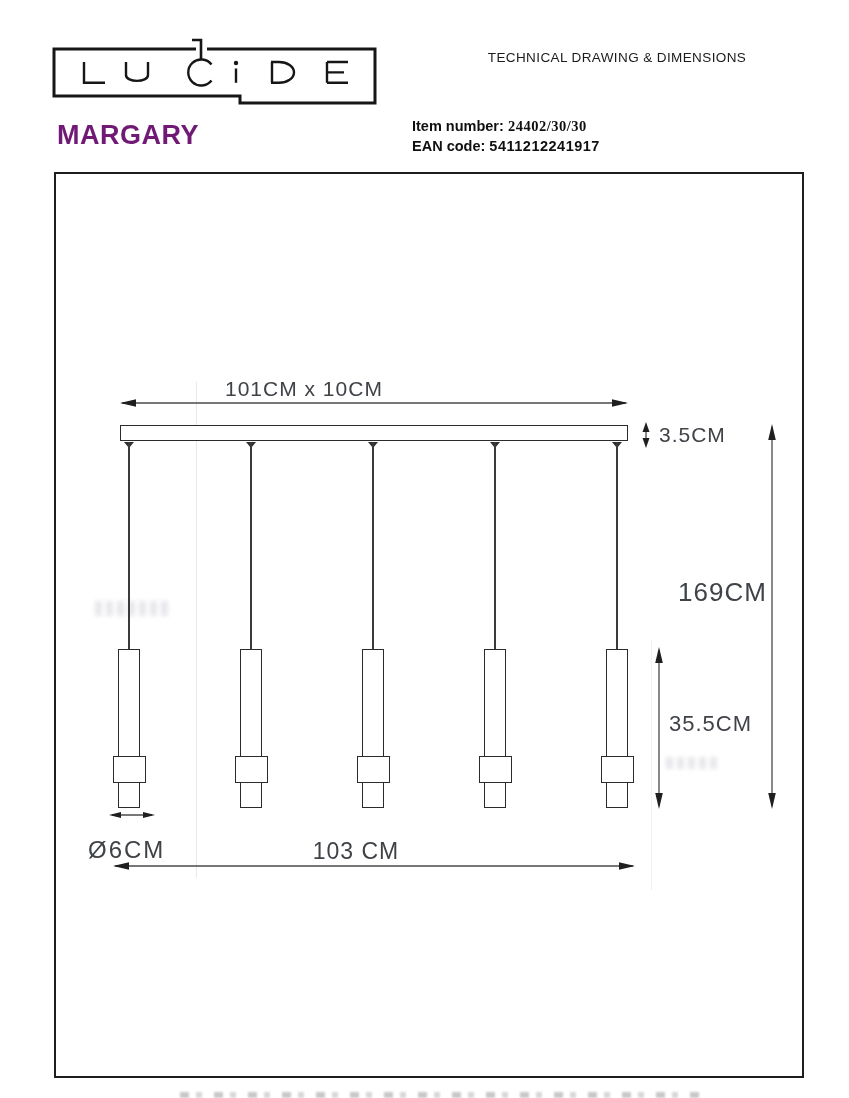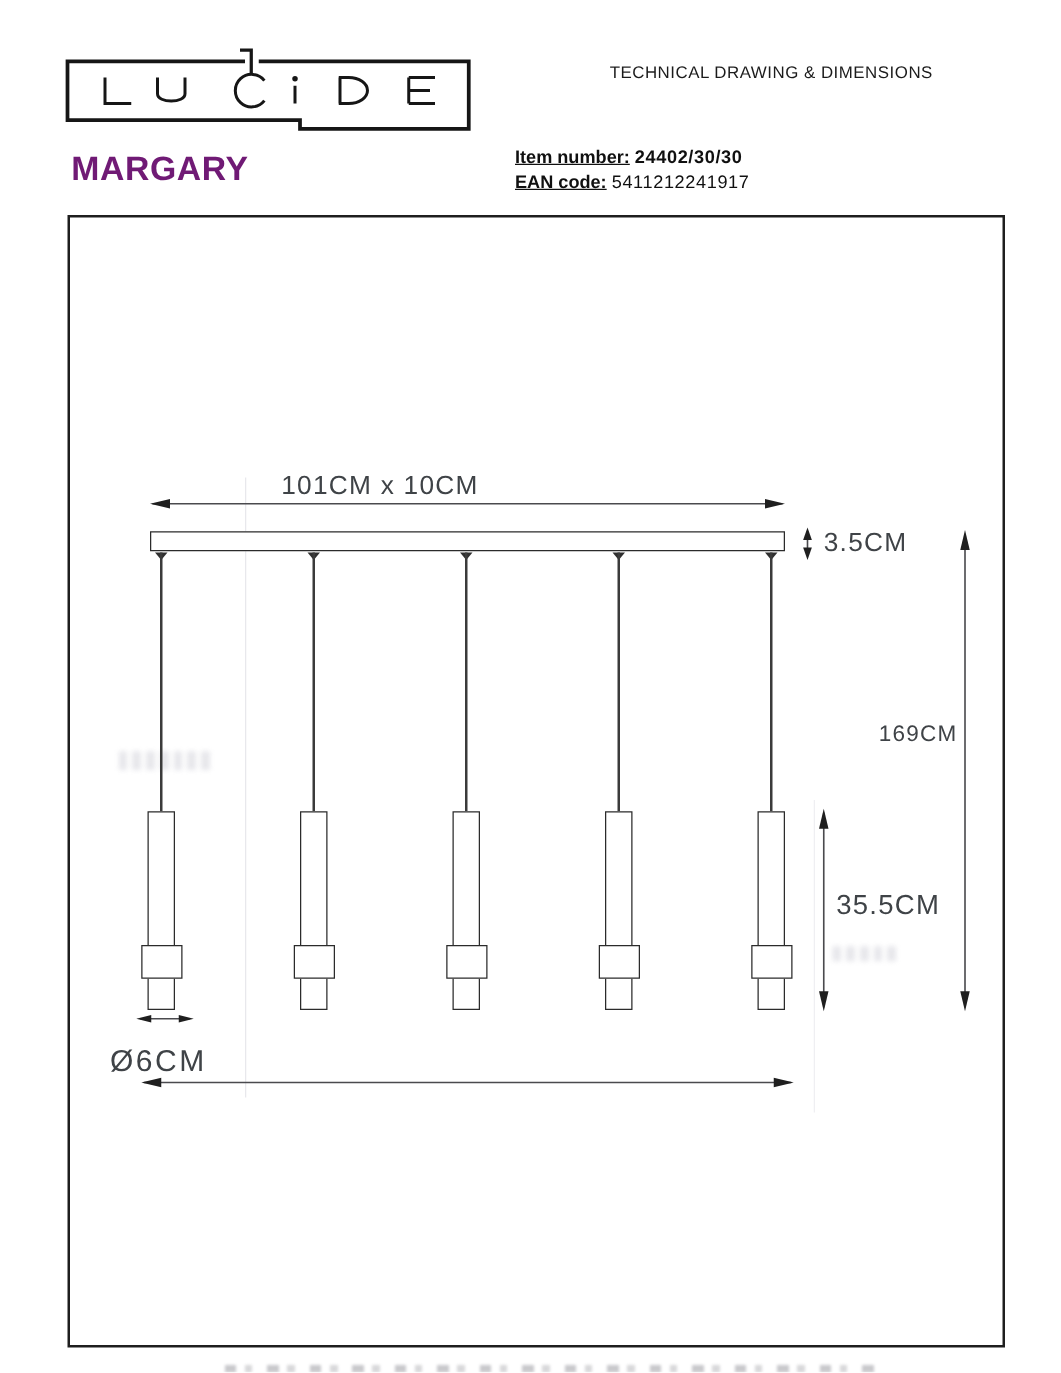--- a/index.html
+++ b/index.html
@@ -23,23 +23,23 @@
   }
   #product-name {
     left: 57px; top: 120px;
     font-size: 27px; font-weight: bold; letter-spacing: 0.5px;
     color: #701a75;
   }
   #info-block {
     left: 412px; top: 117px;
     font-size: 14.5px; line-height: 19.5px; color: #101010;
   }
-  #info-block .lbl { font-weight: bold; text-decoration: underline; }
-  #info-block .val-bold { font-weight: bold; letter-spacing: 0.5px; }
-  #info-block .val-reg { font-weight: normal; letter-spacing: 0.5px; }
+  #info-block .lbl { font-weight: bold; }
+  #info-block .val-bold { font-weight: bold; letter-spacing: 0.5px; font-family: Liberation Serif, serif; }
+  #info-block .val-reg { font-weight: bold; letter-spacing: 0.5px; }
   .sr-only {
     position:absolute; width:1px; height:1px; overflow:hidden;
     clip:rect(0 0 0 0); white-space:nowrap;
   }
 
   
   #drawing-frame {
     left: 54px; top: 172px; width: 750px; height: 906px;
     border: 2px solid #1e1e1e;
     background: #ffffff;
@@ -78,21 +78,21 @@
   
   .dim-label {
     position: absolute;
     color: #3f4347;
     letter-spacing: 1px;
     font-weight: 400;
     white-space: nowrap;
   }
   #dim-base     { left: 225px; top: 377px; width: 260px; font-size: 21px; }
   #dim-thick    { left: 659px; top: 423px; font-size: 21px; }
-  #dim-height   { left: 678px; top: 577px; width: 88px; text-align: right; font-size: 18px; }
+  #dim-height   { left: 678px; top: 577px; width: 88px; text-align: right; font-size: 26px; }
   #dim-lamp     { left: 669px; top: 711px; font-size: 22px; }
   #dim-diam     { left: 88px;  top: 817px; font-size: 24px; letter-spacing: 2px; margin-top: 19px; }
   #dim-overall  { left: 236px; top: 838px; width: 240px; text-align: center; font-size: 23px; }
 
   
   .ghost-v { position: absolute; width: 1px; background: rgba(188,188,200,0.35); }
   .wm {
     position: absolute;
     background: repeating-linear-gradient(90deg,
       rgba(158,158,175,0.45) 0 7px, rgba(158,158,175,0) 7px 11px);
@@ -218,16 +218,17 @@
       <polygon points="113,866 129,862.2 129,869.8"></polygon>
       <polygon points="635,866 619,862.2 619,869.8"></polygon>
     </g>
   </svg>
 
   <div class="dim-label" id="dim-base">101CM x 10CM</div>
   <div class="dim-label" id="dim-thick">3.5CM</div>
   <div class="dim-label" id="dim-height">169CM</div>
   <div class="dim-label" id="dim-lamp">35.5CM</div>
   <div class="dim-label" id="dim-diam">Ø6CM</div>
+  <div class="dim-label" id="dim-overall">103 CM</div>
 
   <div id="footer-cutoff"></div>
 
 </div>
 
 </body></html>

